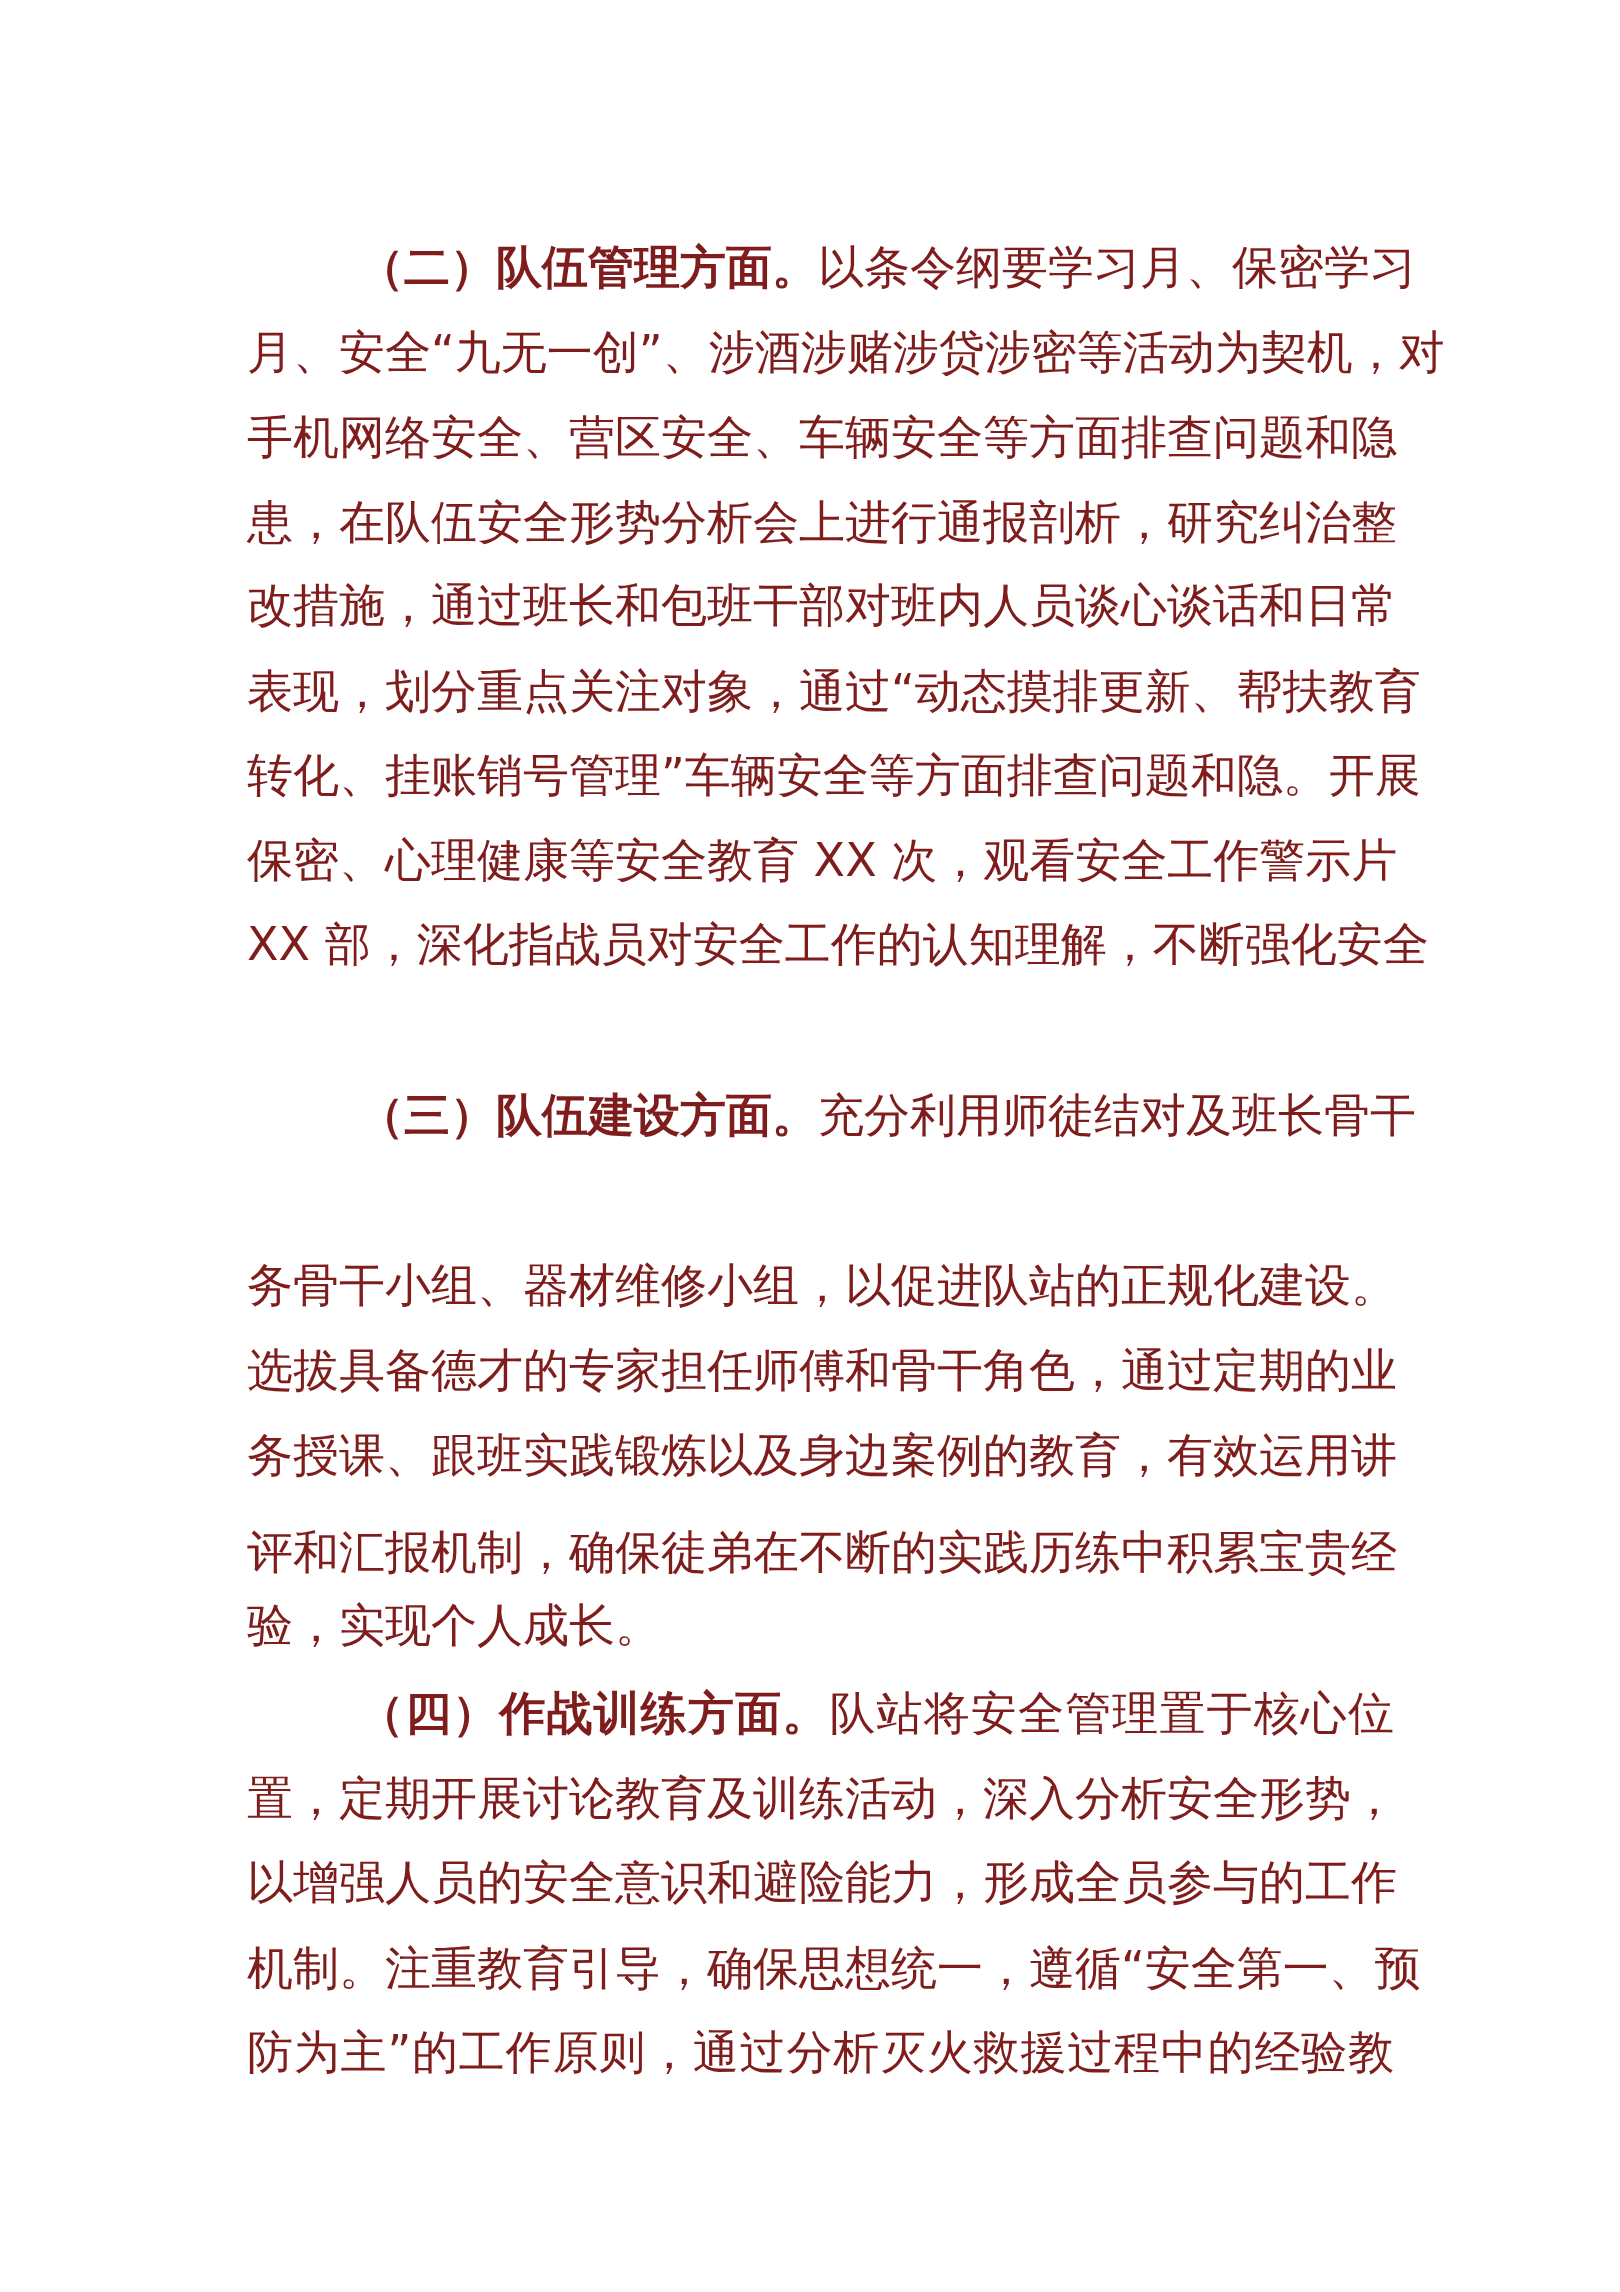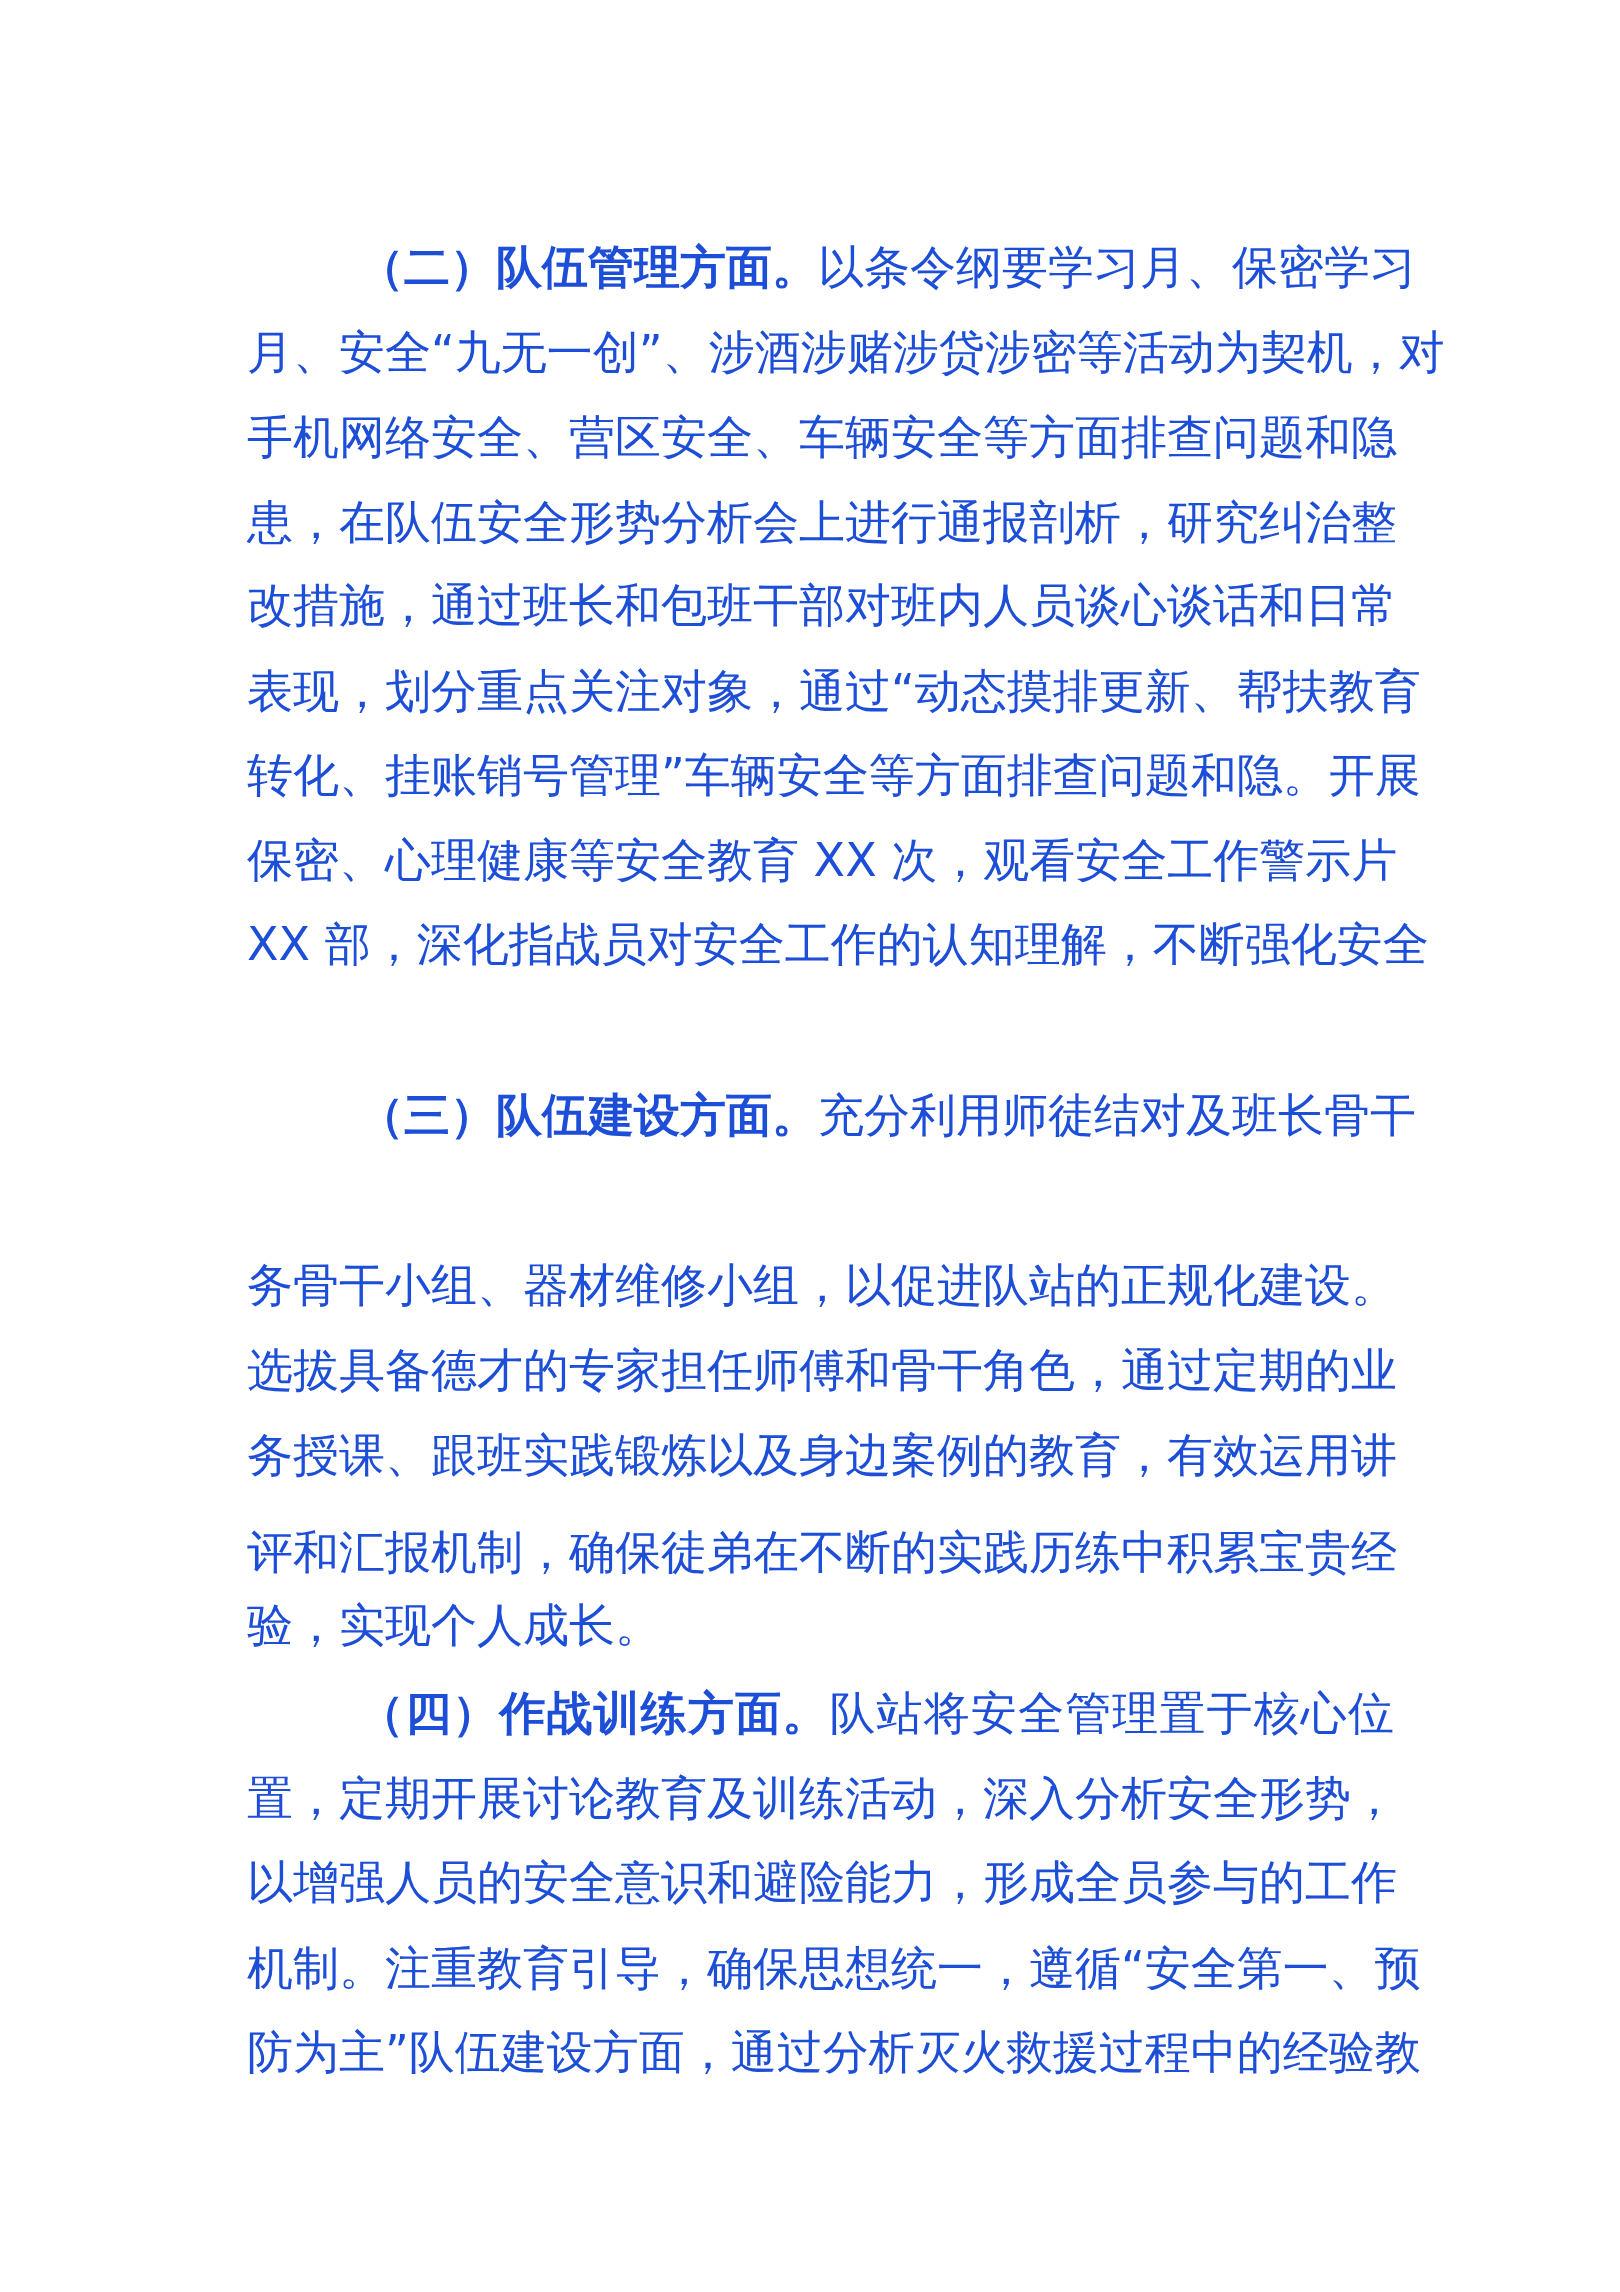--- a/index.html
+++ b/index.html
@@ -8,21 +8,21 @@
     position: absolute; left: 0; top: 0; width: 1620px; height: 2293px; background: #fff;
   }
   .line {
     position: absolute;
     left: 247px;
     width: 1147px;
     height: 59px;
     line-height: 59px;
     font-family: "DejaVu Sans", "Liberation Sans", sans-serif;
     font-size: 46px;
-    color: #1d4ed8;
+    color: #7f1d1d;
     white-space: nowrap;
     text-align: justify;
     text-align-last: justify;
     letter-spacing: 0px;
   }
   .line.indent { left: 358px; width: 1036px; }
   .line.last { text-align-last: left; }
   .bold { font-weight: bold; }
 </style>
 </head>
@@ -44,16 +44,16 @@
   <div class="line" style="top:1256px;">务骨干小组、器材维修小组，以促进队站的正规化建设。</div>
   <div class="line" style="top:1341px;">选拔具备德才的专家担任师傅和骨干角色，通过定期的业</div>
   <div class="line" style="top:1426px;">务授课、跟班实践锻炼以及身边案例的教育，有效运用讲</div>
   <div class="line" style="top:1492px;margin-top:31px;">评和汇报机制，确保徒弟在不断的实践历练中积累宝贵经</div>
   <div class="line last" style="top:1596px;">验，实现个人成长。</div>
 
   <div class="line indent" style="top:1684px;"><span class="bold">（四）作战训练方面。</span><span>队站将安全管理置于核心位</span></div>
   <div class="line" style="top:1769px;">置，定期开展讨论教育及训练活动，深入分析安全形势，</div>
   <div class="line" style="top:1853px;">以增强人员的安全意识和避险能力，形成全员参与的工作</div>
   <div class="line" style="top:1939px;">机制。注重教育引导，确保思想统一，遵循“安全第一、预</div>
-  <div class="line" style="top:2023px;">防为主”队伍建设方面，通过分析灭火救援过程中的经验教</div>
+  <div class="line" style="top:2023px;">防为主”的工作原则，通过分析灭火救援过程中的经验教</div>
 
 </div>
 
 
 </body></html>

